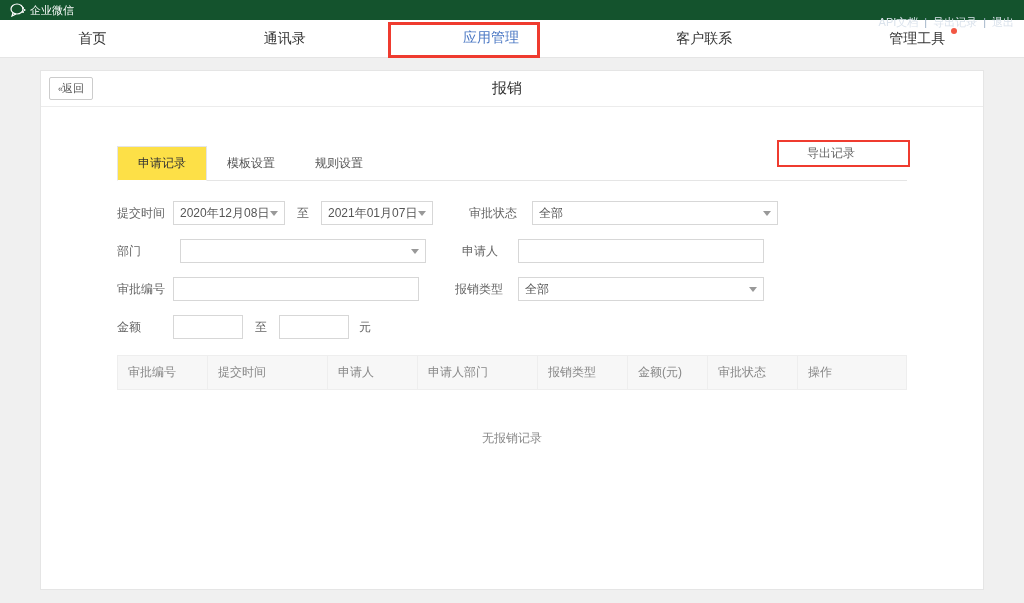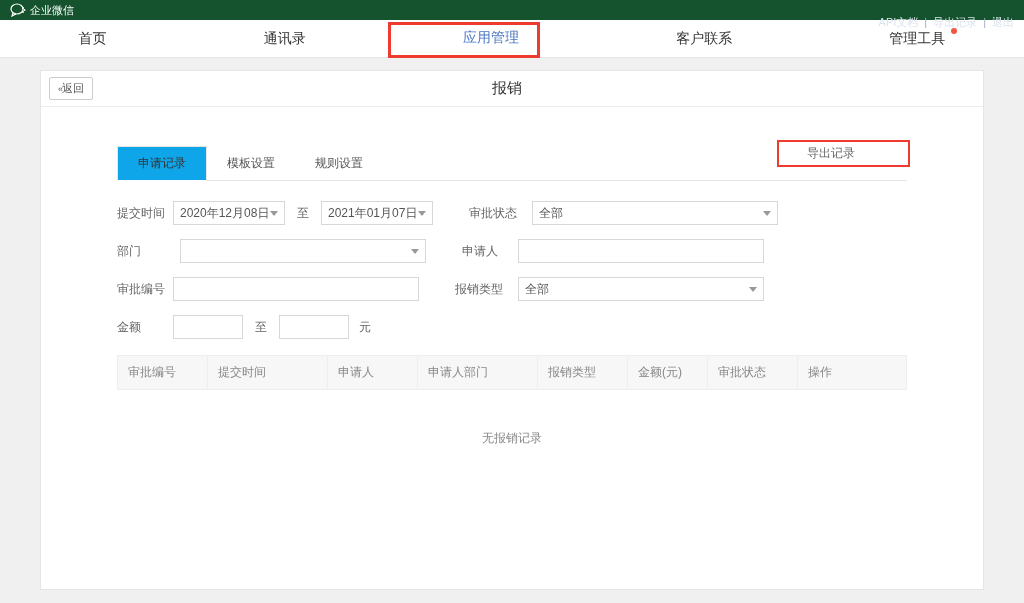--- a/index.html
+++ b/index.html
@@ -22,21 +22,21 @@
     
     .page { width:944px; margin:12px auto 0; background:#fff; border:1px solid #e5e5e5; min-height:520px; position:relative; }
     .page-head { display:flex; align-items:center; height:36px; border-bottom:1px solid #ececec; }
     .back-btn { margin:6px 8px; border:1px solid #ccc; background:#fff; font-size:11px; padding:3px 8px; border-radius:2px; color:#555; cursor:pointer; display:flex; align-items:center; }
     .back-btn .chev { font-size:9px; margin-right:2px; letter-spacing:-3px; }
     .page-title { flex:1; text-align:center; font-size:15px; color:#333; margin-left:-70px; }
 
     
     .tabs-row { display:flex; align-items:flex-end; border-bottom:1px solid #e5e5e5; margin:38px 76px 0 76px; position:relative; }
     .tab { font-size:12px; color:#555; padding:8px 20px; cursor:pointer; }
-    .tab.active { border:1px solid #e5e5e5; border-bottom:1px solid #fff; color:#333; position:relative; top:1px; background:#0ea5e9; }
+    .tab.active { border:1px solid #e5e5e5; border-bottom:1px solid #fff; color:#333; position:relative; top:1px; background:#fde047; }
     .export-box { position:absolute; right:-3px; top:-5px; width:133px; height:27px; border:2px solid #ef3b2f; display:flex; align-items:center; padding-left:28px; font-size:12px; color:#666; }
     .export-link { cursor:pointer; }
 
     
     .filters { padding:20px 76px 0 76px; font-size:12px; color:#555; }
     .row { display:flex; align-items:center; margin-bottom:14px; }
     .lbl { width:56px; color:#666; }
     .mid-lbl { margin:0 12px; color:#666; }
     .sel, .inp { height:24px; border:1px solid #d7d7d7; background:#fff; font-size:12px; color:#555; padding:0 6px; position:relative; }
     .sel { display:flex; align-items:center; justify-content:space-between; cursor:pointer; }

